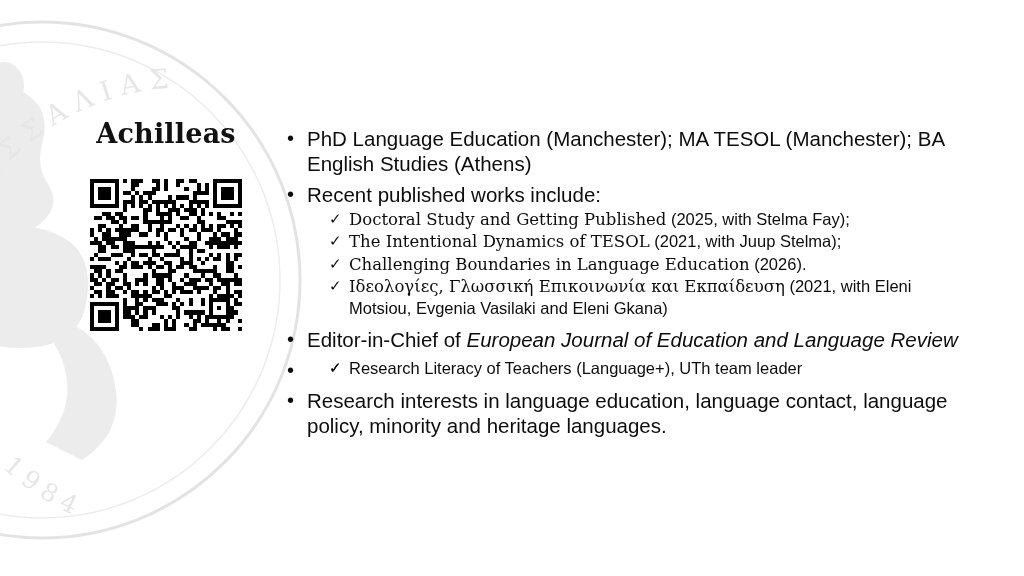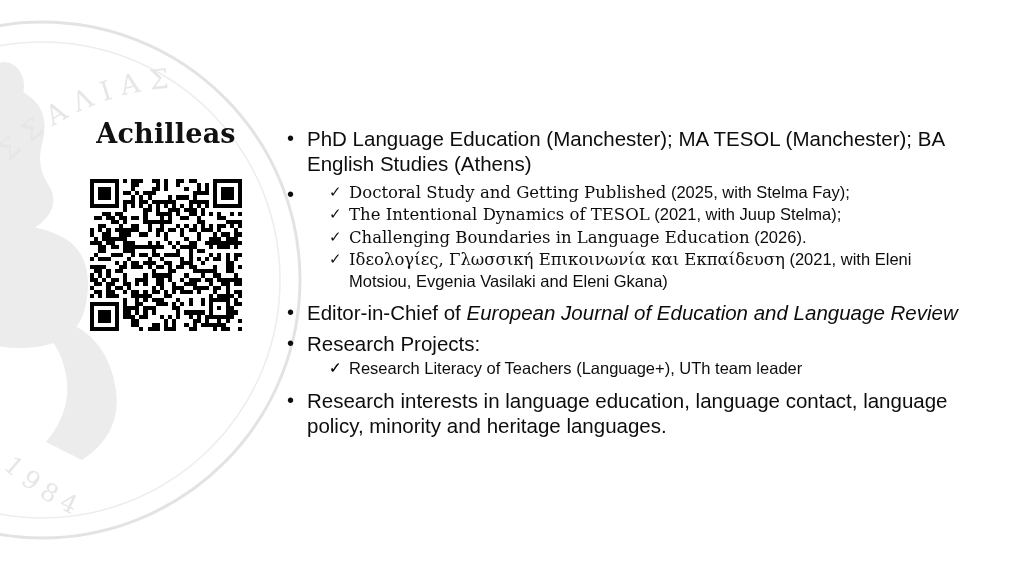--- a/index.html
+++ b/index.html
@@ -156,20 +156,21 @@
 <div class="content">
   <ul class="bullets">
 
     <li class="bullet">
       <span class="dot">•</span>
       <span class="txt">PhD Language Education (Manchester); MA TESOL (Manchester); BA English Studies (Athens)</span>
     </li>
 
     <li class="bullet tight">
       <span class="dot">•</span>
+      <span class="txt">Recent published works include:</span>
       <ul class="subs">
         <li class="sub">
           <span class="check">✓</span>
           <span class="serif-it">Doctoral Study and Getting Published</span><span> (2025, with Stelma Fay);</span>
         </li>
         <li class="sub">
           <span class="check">✓</span>
           <span class="serif-it">The Intentional Dynamics of TESOL</span><span> (2021, with Juup Stelma);</span>
         </li>
         <li class="sub">
@@ -183,21 +184,20 @@
       </ul>
     </li>
 
     <li class="bullet gap-top">
       <span class="dot">•</span>
       <span class="txt">Editor-in-Chief of </span><span class="ital-inline">European Journal of Education and Language Review</span>
     </li>
 
     <li class="bullet tight">
       <span class="dot">•</span>
-      <span class="txt">Research Projects:</span>
       <ul class="subs">
         <li class="sub">
           <span class="check">✓</span>
         </li>
         <li class="sub">
           <span class="check">✓</span>
           <span>Research Literacy of Teachers (Language+), UTh team leader</span>
         </li>
       </ul>
     </li>

